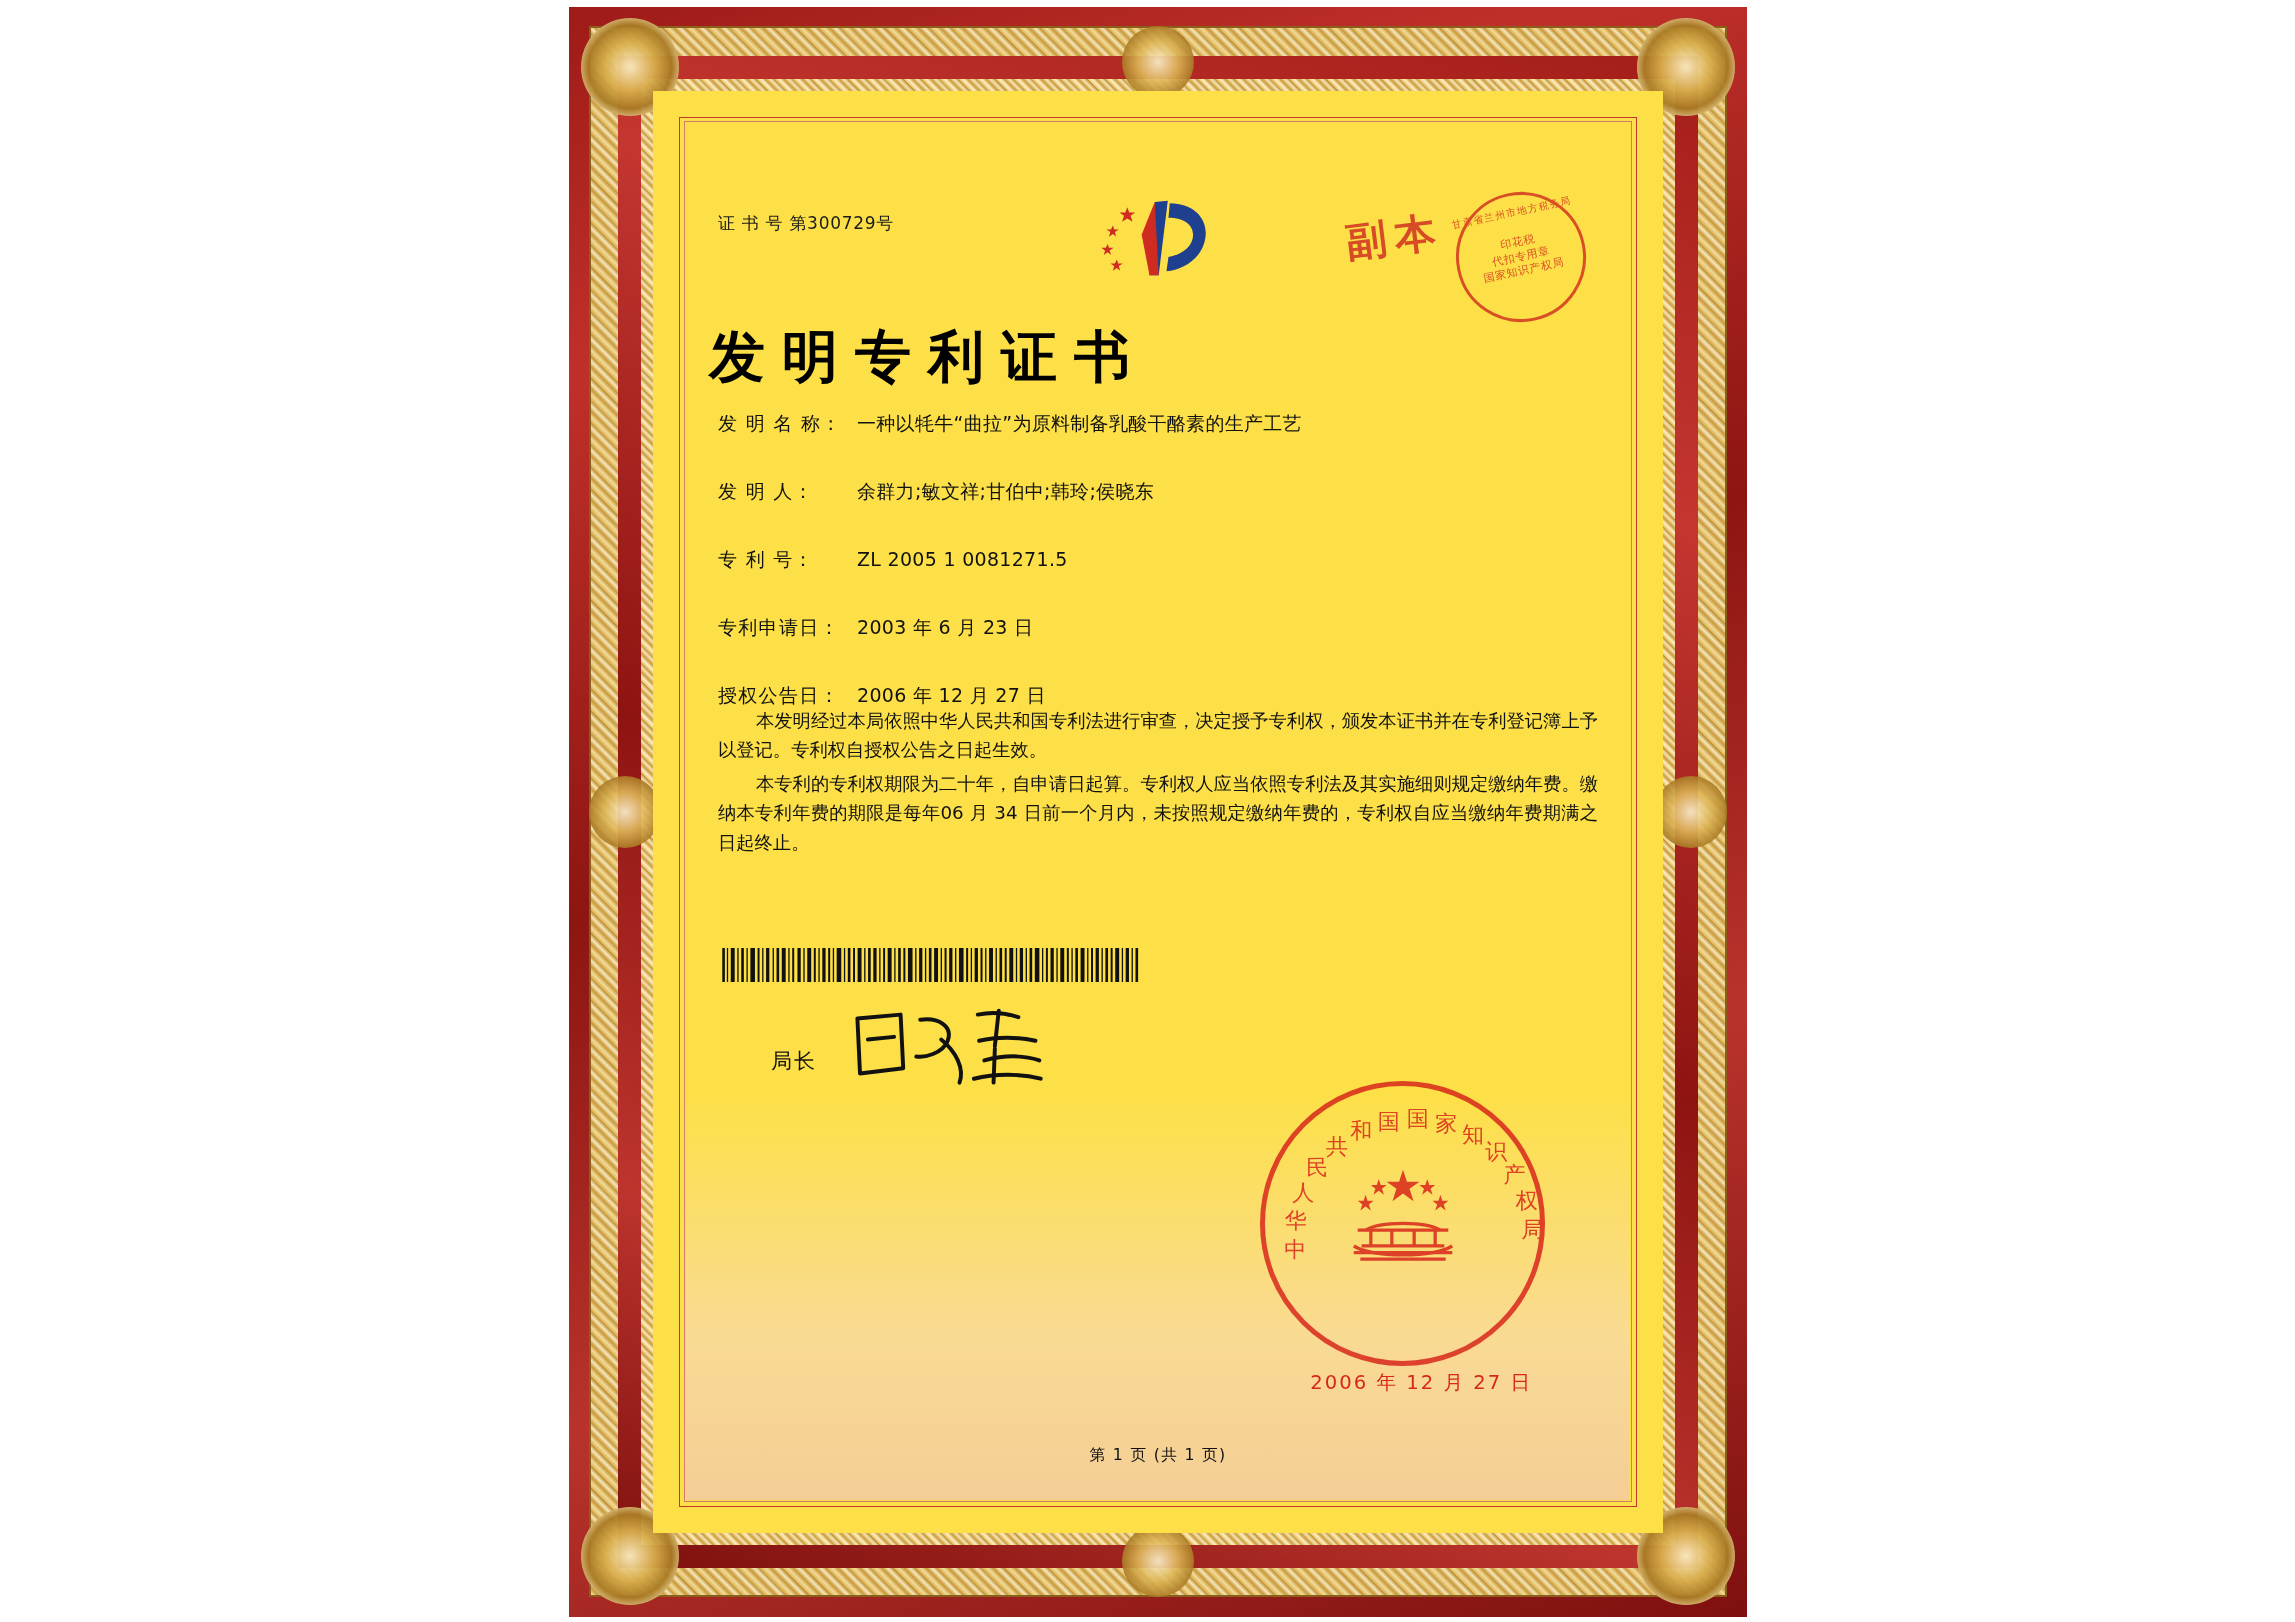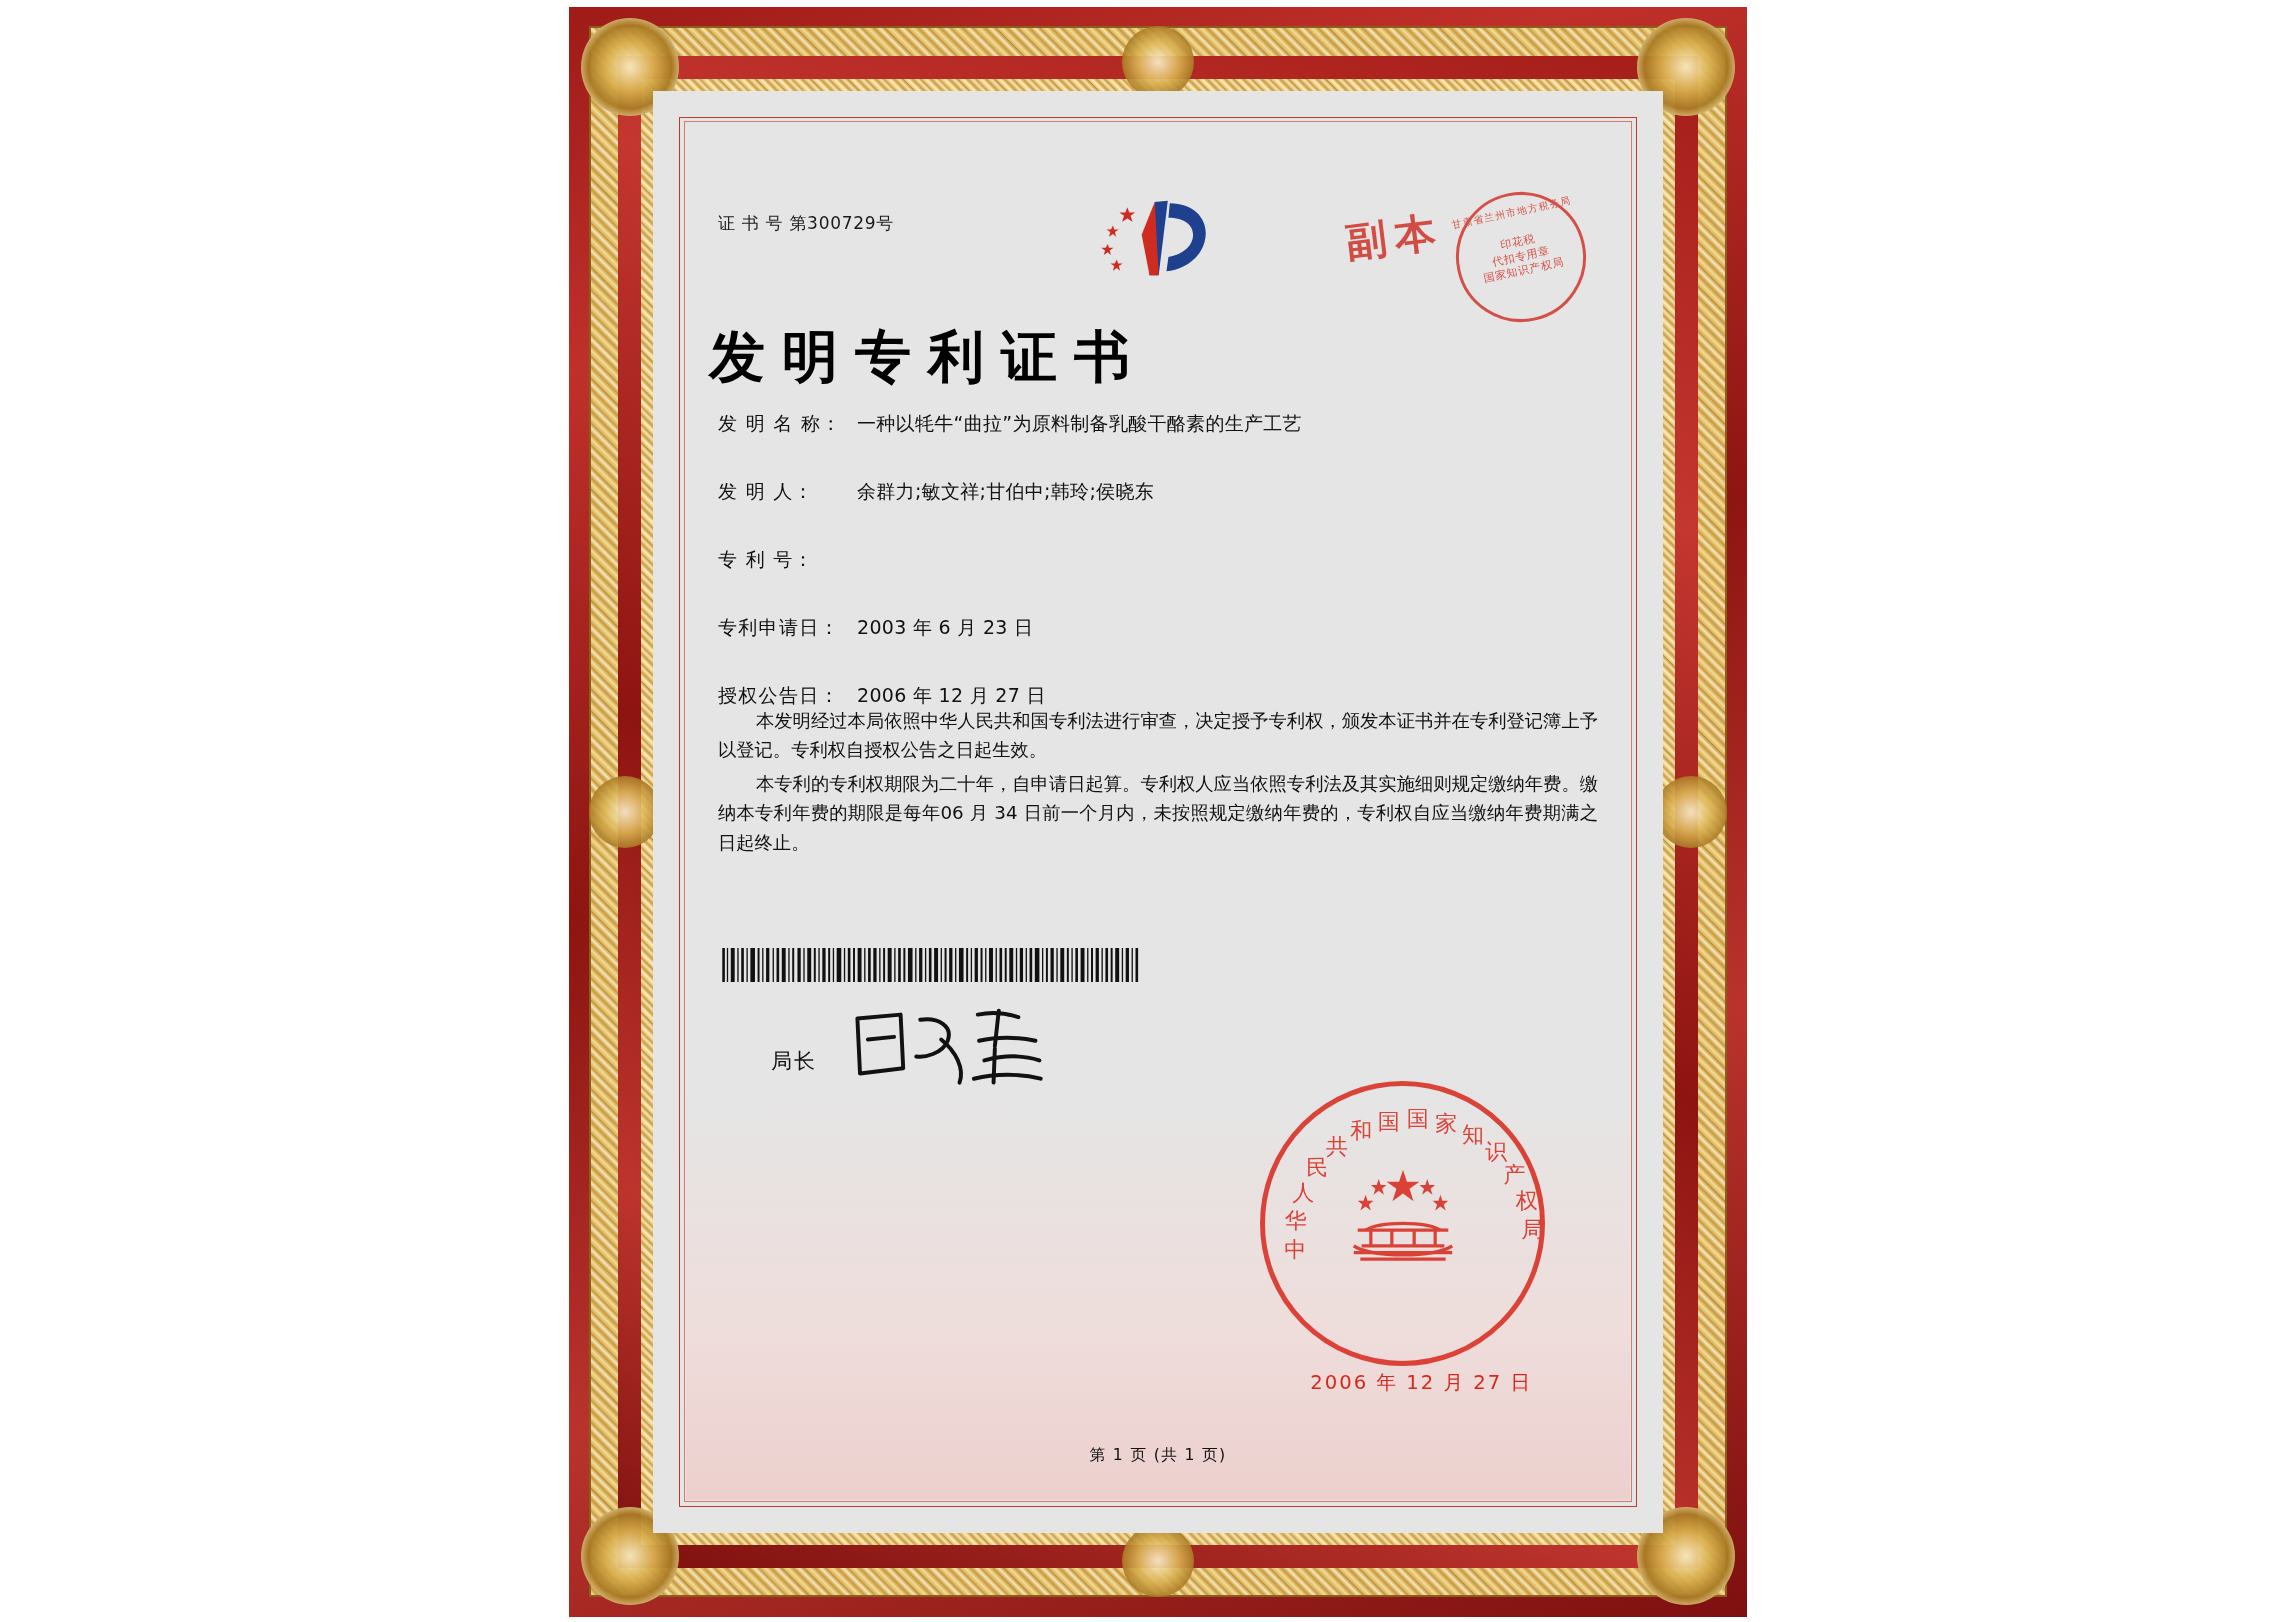--- a/index.html
+++ b/index.html
@@ -69,21 +69,21 @@
     background:
       repeating-linear-gradient(
         45deg,
         #e0b85c 0px, #fff0c4 3.3px, #cb9b3b 6.5px, #f6e5b2 9.8px, #bf8e31 13px
       );
     box-sizing: border-box;
   }
   .paper {
     position: absolute;
     inset: 84px;
-    background: #e5e5e5;
+    background: #fde047;
     box-sizing: border-box;
   }
   
   .corner {
     position: absolute;
     width: 98px;
     height: 98px;
     background:
       radial-gradient(circle at 50% 50%, #fbeec2 0%, #d9ae4d 35%, #a97a24 60%, #f3e0a6 80%, #c49434 100%);
     border-radius: 50%;
@@ -412,20 +412,21 @@
           <div class="field-row">
             <div class="field-label">发 明 名 称：</div>
             <div class="field-value">一种以牦牛“曲拉”为原料制备乳酸干酪素的生产工艺</div>
           </div>
           <div class="field-row">
             <div class="field-label">发  明  人：</div>
             <div class="field-value">余群力;敏文祥;甘伯中;韩玲;侯晓东</div>
           </div>
           <div class="field-row">
             <div class="field-label">专  利  号：</div>
+            <div class="field-value">ZL 2005 1 0081271.5</div>
           </div>
           <div class="field-row">
             <div class="field-label">专利申请日：</div>
             <div class="field-value">2003 年 6 月 23 日</div>
           </div>
           <div class="field-row">
             <div class="field-label">授权公告日：</div>
             <div class="field-value">2006 年 12 月 27 日</div>
           </div>
         </div>

